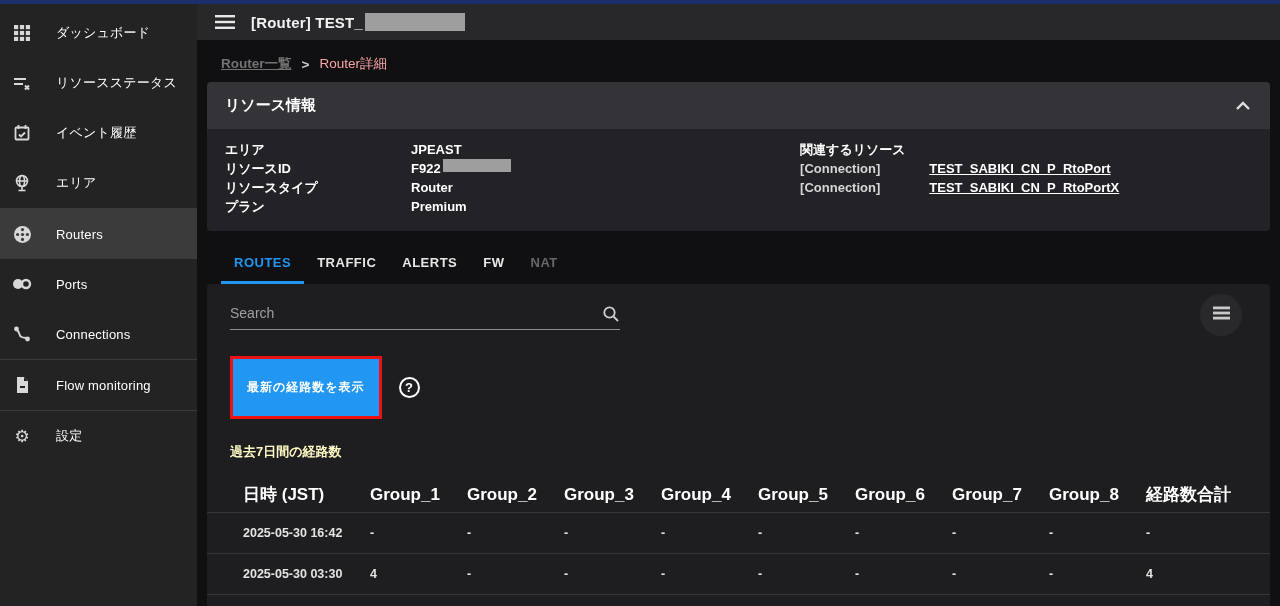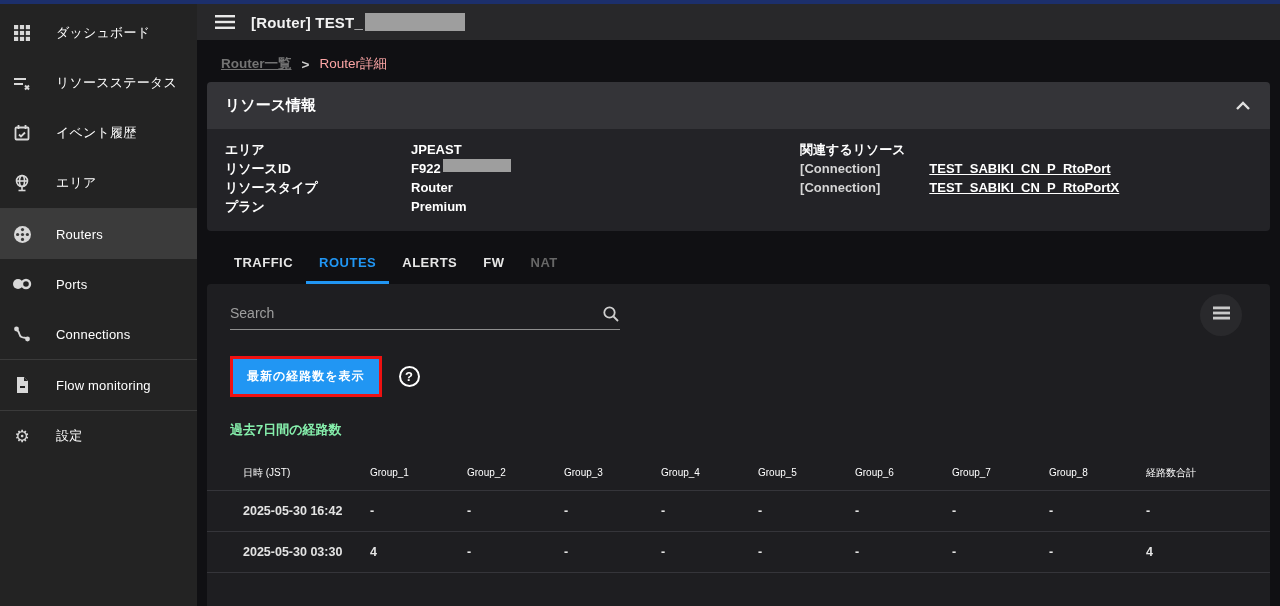--- a/index.html
+++ b/index.html
@@ -64,32 +64,32 @@
                   height:28px; color:#fff; font-size:14px; padding:0 26px 6px 0; outline:none;
                   font-family:"Liberation Sans",sans-serif; }
   .search-input::placeholder { color:#9e9e9e; }
   .search-icon { position:absolute; right:0; top:3px; cursor:pointer; }
   .panel-menu-btn { position:absolute; top:10px; right:28px; width:42px; height:42px; border-radius:50%;
                     background:rgba(255,255,255,.05); display:flex; align-items:center; justify-content:center;
                     cursor:pointer; }
   .button-row { margin:26px 23px 0; display:flex; align-items:center; }
   .annotation { border:3px solid #ee1111; }
   .primary-btn { display:block; background:#2196f3; color:#fff; border:none; cursor:pointer;
-                 font-size:12px; font-weight:700; letter-spacing:1px; padding:9px 14px;
+                 font-size:12px; font-weight:700; letter-spacing:1px; padding:20px 14px;
                  font-family:"Liberation Sans",sans-serif; }
   .help-btn { margin-left:17px; width:21px; height:21px; border-radius:50%; border:2px solid #fff;
               color:#fff; display:flex; align-items:center; justify-content:center;
               font-size:13px; font-weight:700; cursor:pointer; }
-  .table-title { margin:24px 23px 0; font-size:13px; font-weight:600; color:#86efac; }
+  .table-title { margin:24px 23px 0; font-size:13px; font-weight:600; color:#fef9c3; }
 
   .table { margin-top:16px; }
   .thead, .tr { display:grid; grid-template-columns:127px 97px 97px 97px 97px 97px 97px 97px 97px 1fr;
                 padding-left:36px; align-items:center; }
   .thead { height:35px; }
-  .th { font-size:10px; font-weight:400; color:#fff; }
+  .th { font-size:17px; font-weight:700; color:#fff; }
   .tr { height:41px; border-top:1px solid #35353a; }
   .td { font-size:12.5px; font-weight:700; color:#e4e4e4; }
 </style>
 </head>
 <body>
 
 <div class="topstrip"></div>
 
 <div class="layout">
 
@@ -254,22 +254,22 @@
           </div>
           <div class="related-row">
             <span class="rel-type">[Connection]</span>
             <span class="rel-link">TEST_SABIKI_CN_P_RtoPortX</span>
           </div>
         </div>
       </div>
     </section>
 
     <div class="tabs">
+      <div class="tab active">ROUTES</div>
       <div class="tab">TRAFFIC</div>
-      <div class="tab active">ROUTES</div>
       <div class="tab">ALERTS</div>
       <div class="tab">FW</div>
       <div class="tab disabled">NAT</div>
     </div>
 
     <section class="routes-panel">
       <div class="search-row">
         <input class="search-input" type="text" placeholder="Search" style="">
         <span class="search-icon">
           <svg width="18" height="18" viewBox="0 0 18 18" fill="none" stroke="#cfcfcf" stroke-width="1.8">

